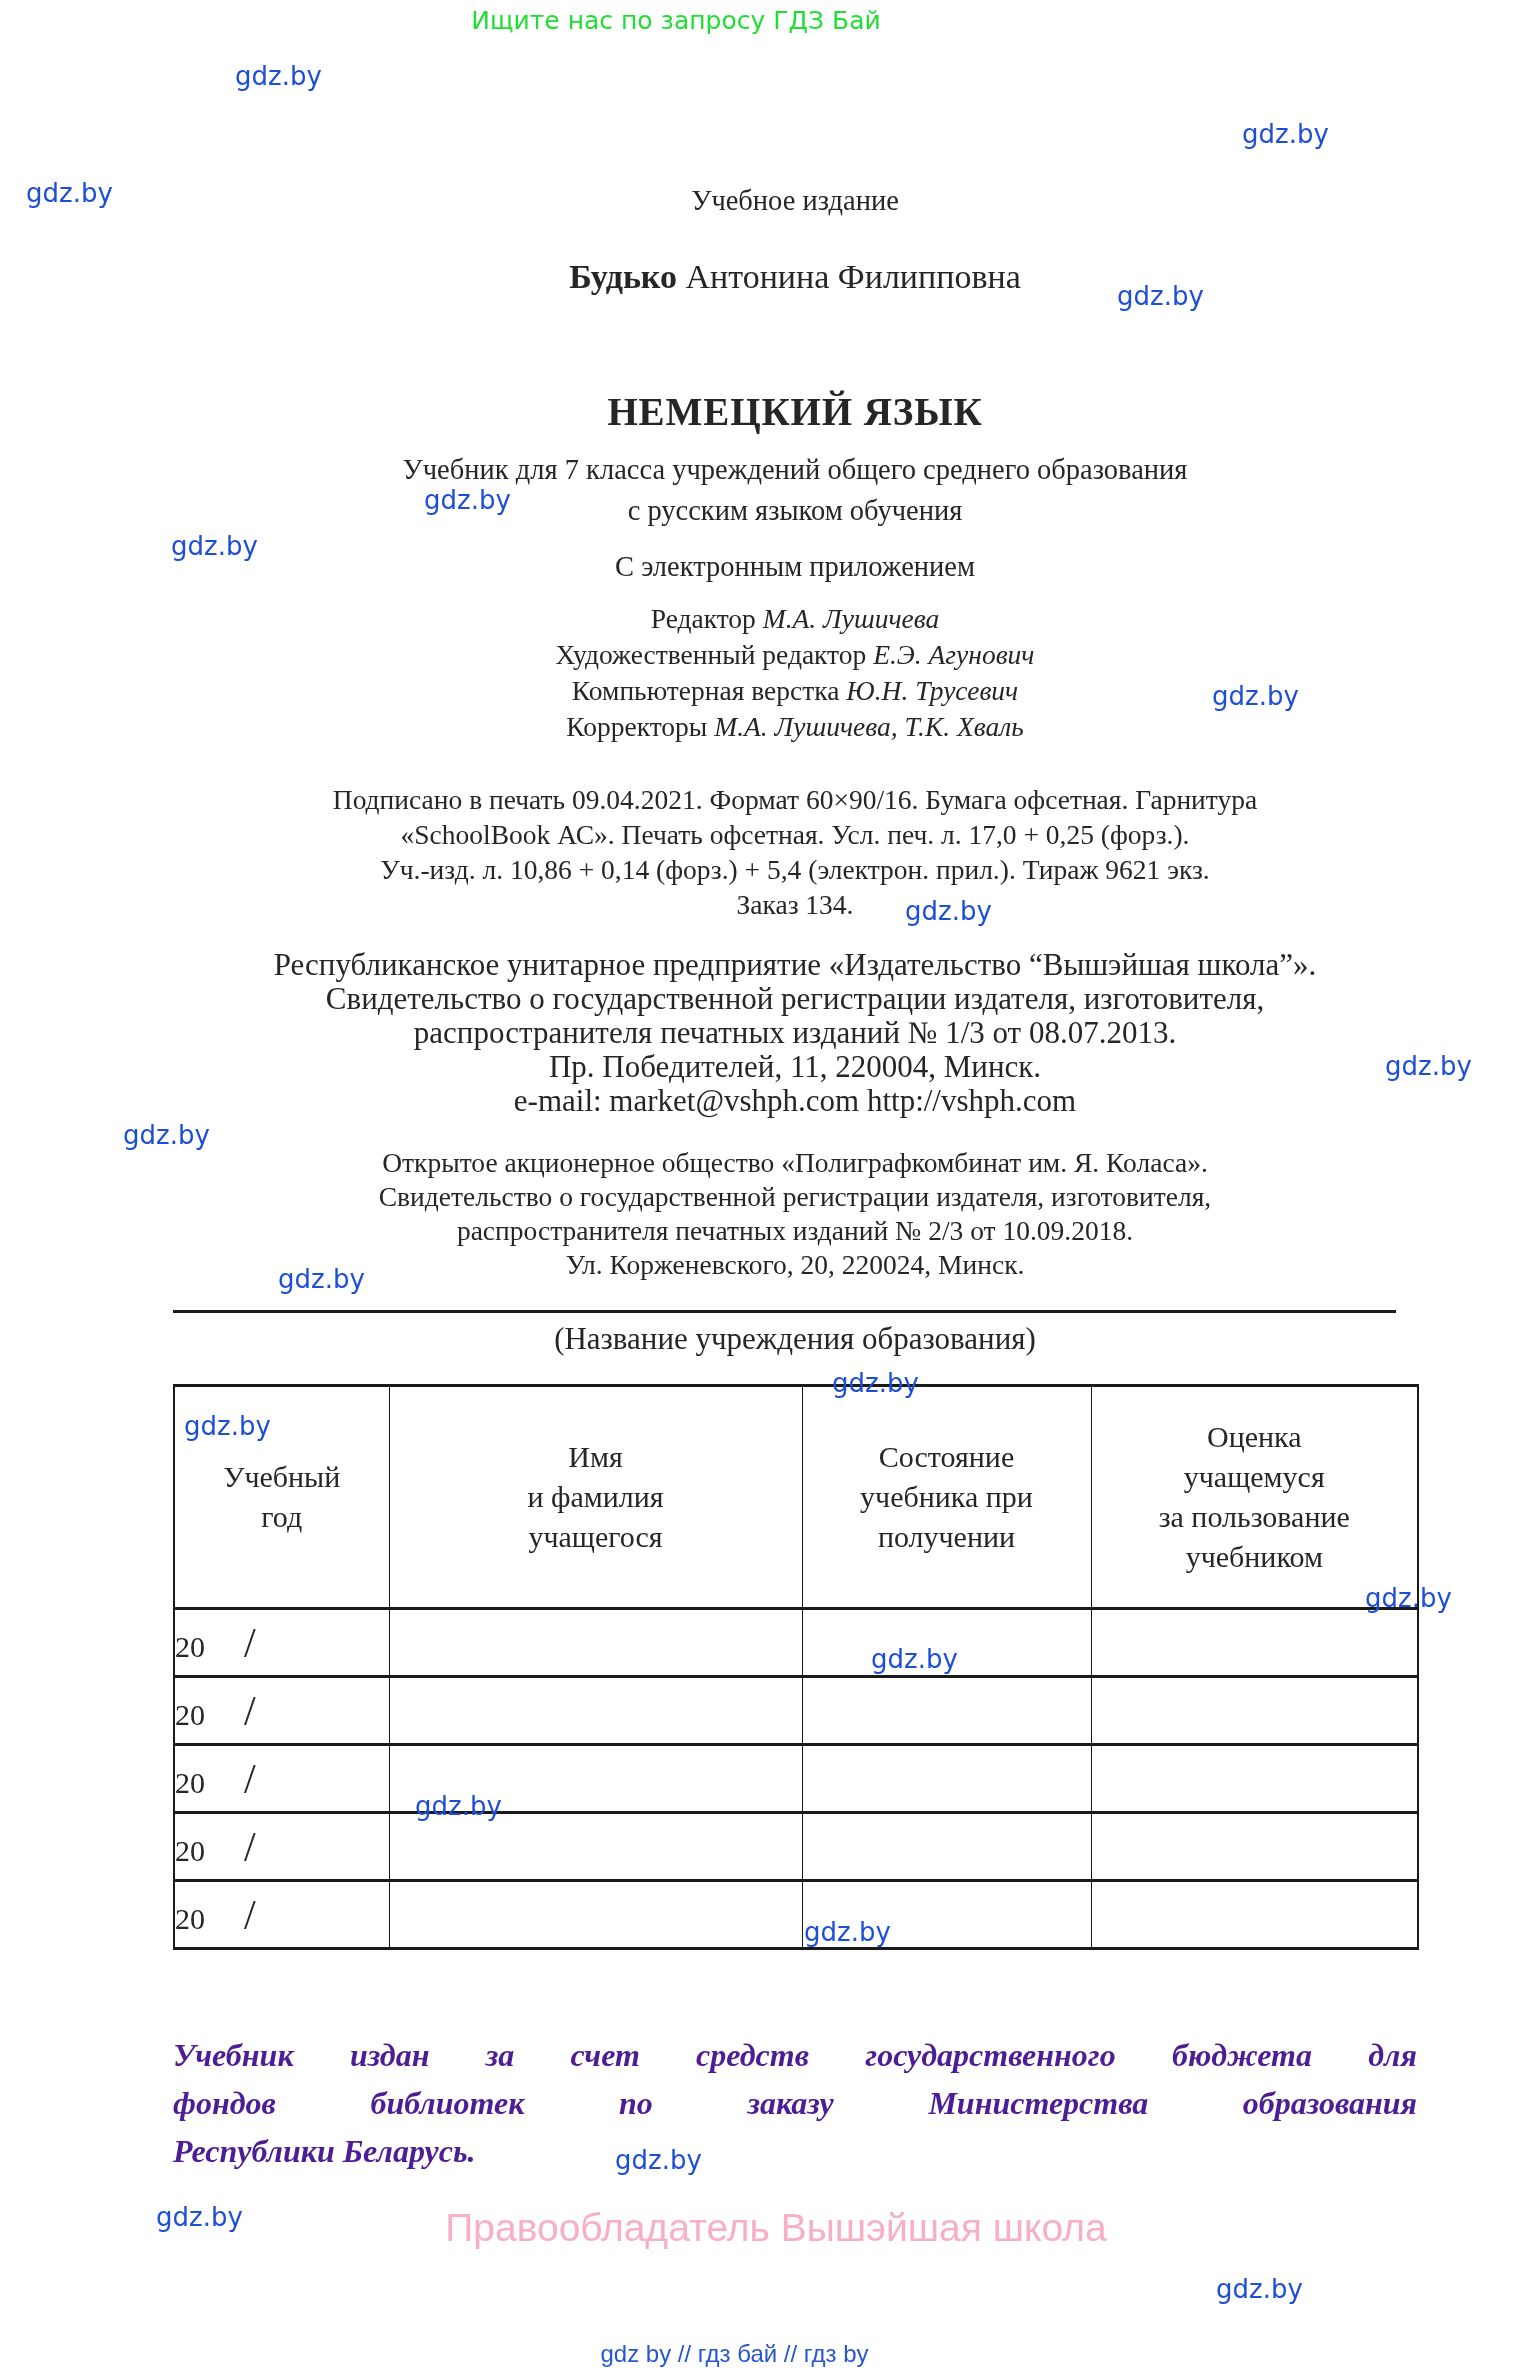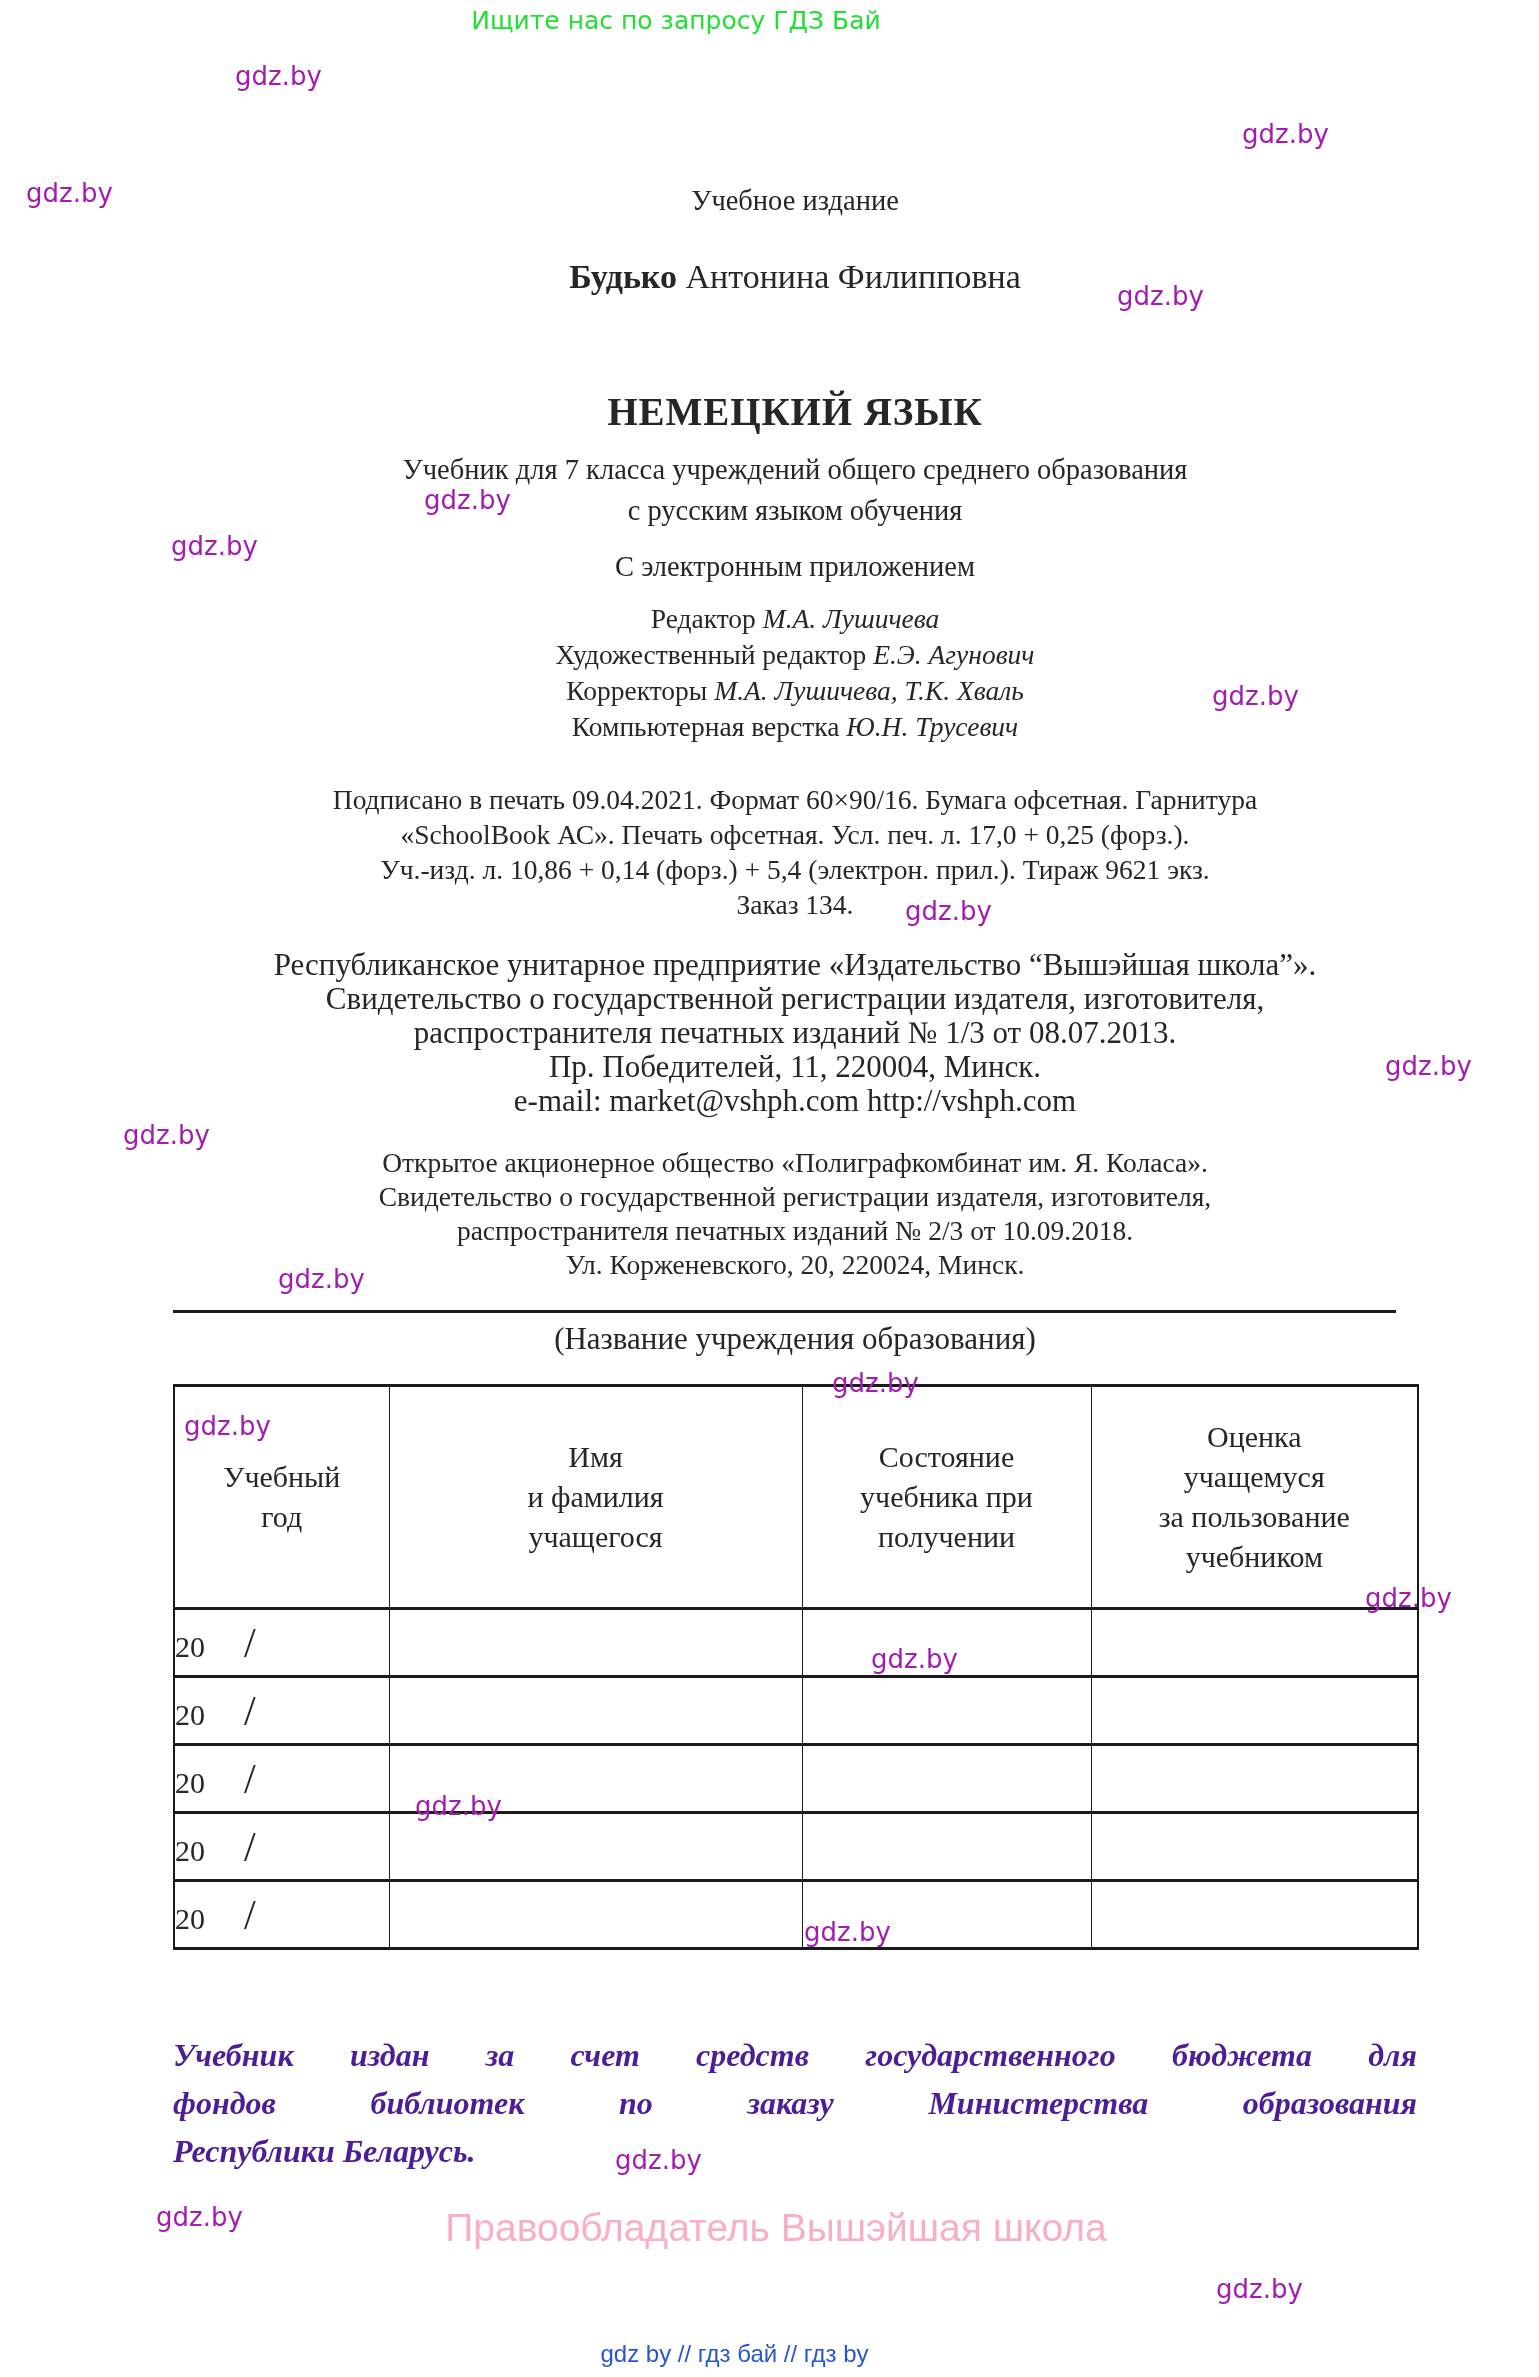--- a/index.html
+++ b/index.html
@@ -56,21 +56,21 @@
   .funding .just{text-align:justify;text-align-last:justify;}
   .funding .last{text-align:left;}
 
   .pinknote{top:2206px;left:0;width:1552px;text-align:center;
     font-family:"Liberation Sans","DejaVu Sans",sans-serif;font-size:39px;}
 
   .footer{top:2340px;left:0;width:1469px;text-align:center;
     font-family:"Liberation Sans","DejaVu Sans",sans-serif;font-size:24px;}
 
   .wm{position:absolute;font-family:"DejaVu Sans",sans-serif;
-      font-size:26px;color:#a21caf;z-index:5;white-space:nowrap;}
+      font-size:26px;color:#1d4ed8;z-index:5;white-space:nowrap;}
 </style>
 </head>
 <body>
 
 <div class="abs promo" style="color:#1fdf32;">Ищите нас по запросу ГДЗ Бай</div>
 
 <span class="wm" style="left:235px;top:61px;">gdz.by</span>
 <span class="wm" style="left:1242px;top:119px;">gdz.by</span>
 <span class="wm" style="left:26px;top:178px;">gdz.by</span>
 <span class="wm" style="left:1117px;top:281px;">gdz.by</span>
@@ -99,22 +99,22 @@
 
 <div class="col book-title">НЕМЕЦКИЙ ЯЗЫК</div>
 
 <div class="col sub1">Учебник для 7 класса учреждений общего среднего образования</div>
 <div class="col sub2">с русским языком обучения</div>
 <div class="col sub3">С электронным приложением</div>
 
 <div class="col credits">
   <div><span>Редактор </span><i>М.А. Лушичева</i></div>
   <div><span>Художественный редактор </span><i>Е.Э. Агунович</i></div>
+  <div><span>Компьютерная верстка </span><i>Ю.Н. Трусевич</i></div>
   <div><span>Корректоры </span><i>М.А. Лушичева, Т.К. Хваль</i></div>
-  <div><span>Компьютерная верстка </span><i>Ю.Н. Трусевич</i></div>
 </div>
 
 <div class="col printinfo">
   <div>Подписано в печать 09.04.2021. Формат 60×90/16. Бумага офсетная. Гарнитура</div>
   <div>«SchoolBook АС». Печать офсетная. Усл. печ. л. 17,0 + 0,25 (форз.).</div>
   <div>Уч.-изд. л. 10,86 + 0,14 (форз.) + 5,4 (электрон. прил.). Тираж  9621 экз.</div>
   <div>Заказ 134.</div>
 </div>
 
 <div class="col publisher">

